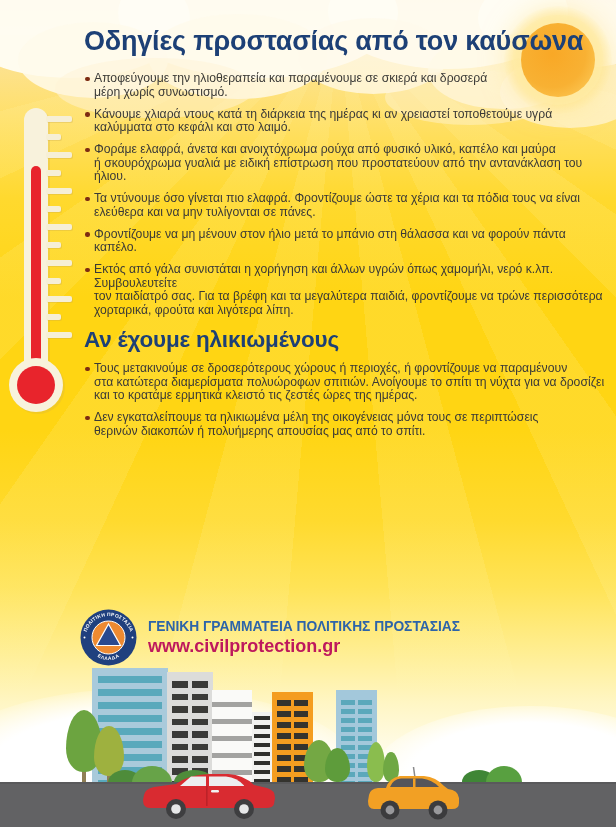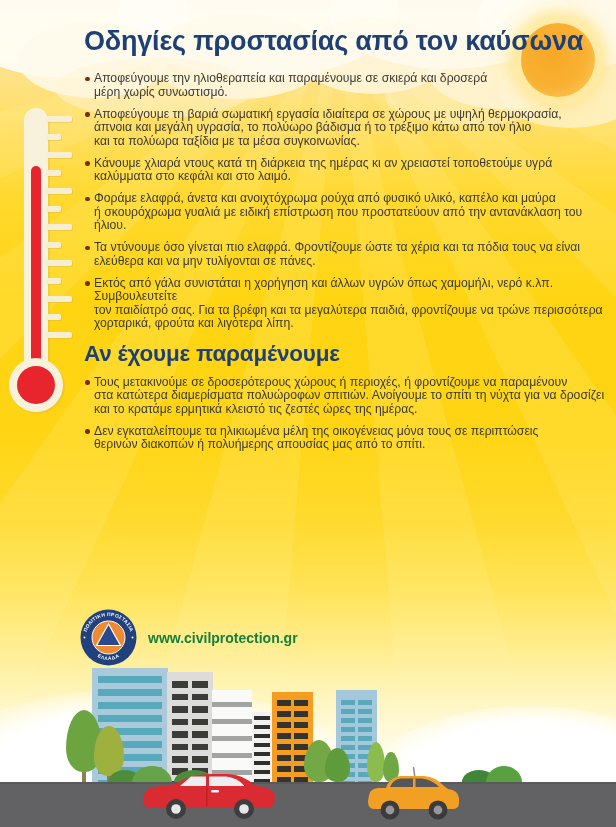--- a/index.html
+++ b/index.html
@@ -40,21 +40,21 @@
   .content{position:absolute;left:84px;top:26px;width:524px;color:#3B3A37;}
   .content h1{margin:0 0 15px 0;font-size:27px;line-height:1.15;font-weight:bold;color:#1D4076;letter-spacing:-.2px;}
   .content h2{margin:10px 0 9px 0;font-size:22.5px;font-weight:bold;color:#1D4076;letter-spacing:-.2px;}
   .content ul{margin:0;padding:0;list-style:none;}
   .content li{position:relative;padding-left:10px;margin:0 0 8.5px 0;font-size:12.2px;line-height:13.5px;white-space:pre-line;}
   .content li::before{content:"";position:absolute;left:1px;top:4.5px;width:4.5px;height:4.5px;border-radius:50%;background:#7D2B12;}
 
   
   .footer{position:absolute;left:80px;top:609px;display:flex;align-items:center;gap:11px;}
   .footer .org{font-size:13.8px;font-weight:bold;color:#2D64A9;line-height:1.3;}
-  .footer .url{font-size:14px;font-weight:bold;color:#15803d;}
+  .footer .url{font-size:18px;font-weight:bold;color:#be185d;}
 
   
   .city{position:absolute;inset:0;}
   .glow{position:absolute;border-radius:50%;}
   .bld{position:absolute;}
   .bld .win{position:absolute;}
   .tree{position:absolute;border-radius:50% 50% 46% 46% / 62% 62% 38% 38%;}
   .trunk{position:absolute;background:#8F7F55;}
   .bush{position:absolute;border-radius:50% 50% 0 0 / 100% 100% 0 0;}
   .road{position:absolute;left:0;top:782px;width:616px;height:45px;background:#626264;border-top:2px solid #59595B;box-sizing:border-box;}
@@ -103,38 +103,36 @@
     <div class="bulb"></div>
     <div class="bulb-in"></div>
   </div>
 
   <div class="content">
     <h1>Οδηγίες προστασίας από τον καύσωνα</h1>
 
     <ul>
       <li>Αποφεύγουμε την ηλιοθεραπεία και παραμένουμε σε σκιερά και δροσερά
 μέρη χωρίς συνωστισμό.</li>
-      <li>Αποφεύγουμε τη βαριά σωματική εργασία ιδιαίτερα σε χώρους με υψηλή θερμοκρασία,
-άπνοια και μεγάλη υγρασία, το πολύωρο βάδισμα ή το τρέξιμο κάτω από τον ήλιο
-και τα πολύωρα ταξίδια με τα μέσα συγκοινωνίας.</li>
       <li>Κάνουμε χλιαρά ντους κατά τη διάρκεια της ημέρας κι αν χρειαστεί τοποθετούμε υγρά
 καλύμματα στο κεφάλι και στο λαιμό.</li>
       <li>Φοράμε ελαφρά, άνετα και ανοιχτόχρωμα ρούχα από φυσικό υλικό, καπέλο και μαύρα
 ή σκουρόχρωμα γυαλιά με ειδική επίστρωση που προστατεύουν από την αντανάκλαση του ήλιου.</li>
     </ul>
 
     <ul>
       <li>Τα ντύνουμε όσο γίνεται πιο ελαφρά. Φροντίζουμε ώστε τα χέρια και τα πόδια τους να είναι
 ελεύθερα και να μην τυλίγονται σε πάνες.</li>
+      <li>Φροντίζουμε να μη μένουν στον ήλιο μετά το μπάνιο στη θάλασσα και να φορούν πάντα καπέλο.</li>
       <li>Εκτός από γάλα συνιστάται η χορήγηση και άλλων υγρών όπως χαμομήλι, νερό κ.λπ. Συμβουλευτείτε
 τον παιδίατρό σας. Για τα βρέφη και τα μεγαλύτερα παιδιά, φροντίζουμε να τρώνε περισσότερα
 χορταρικά, φρούτα και λιγότερα λίπη.</li>
     </ul>
 
-    <h2>Αν έχουμε παραμένουμε</h2>
+    <h2>Αν έχουμε ηλικιωμένους</h2>
     <ul>
       <li>Τους μετακινούμε σε δροσερότερους χώρους ή περιοχές, ή φροντίζουμε να παραμένουν
 στα κατώτερα διαμερίσματα πολυώροφων σπιτιών. Ανοίγουμε το σπίτι τη νύχτα για να δροσίζει
 και το κρατάμε ερμητικά κλειστό τις ζεστές ώρες της ημέρας.</li>
       <li>Δεν εγκαταλείπουμε τα ηλικιωμένα μέλη της οικογένειας μόνα τους σε περιπτώσεις
 θερινών διακοπών ή πολυήμερης απουσίας μας από το σπίτι.</li>
     </ul>
   </div>
 
   <div class="footer">
@@ -149,20 +147,21 @@
       </text>
       <text font-size="4.9" font-weight="bold" fill="#FFFFFF" letter-spacing=".6" font-family="Liberation Sans, sans-serif">
         <textPath href="#arcBottom" startOffset="50%" text-anchor="middle">ΕΛΛΑΔΑ</textPath>
       </text>
       <circle cx="4.5" cy="28.5" r="1" fill="#FFFFFF"></circle>
       <circle cx="52.5" cy="28.5" r="1" fill="#FFFFFF"></circle>
       <circle cx="28.5" cy="28.5" r="16.5" fill="#EE8A31" stroke="#FFFFFF" stroke-width="1"></circle>
       <polygon points="28.5,15 40.5,36.5 16.5,36.5" fill="#2A4A8F" stroke="#FFFFFF" stroke-width="1.2"></polygon>
     </svg>
     <div>
+      <div class="org">ΓΕΝΙΚΗ ΓΡΑΜΜΑΤΕΙΑ ΠΟΛΙΤΙΚΗΣ ΠΡΟΣΤΑΣΙΑΣ</div>
       <div class="url">www.civilprotection.gr</div>
     </div>
   </div>
 
   <div class="city">
     <div class="glow" style="left:-70px;top:688px;width:430px;height:170px;background:radial-gradient(ellipse,#FFFFFF 0 52%,rgba(255,255,255,0) 75%);"></div>
     <div class="glow" style="left:370px;top:706px;width:320px;height:150px;background:radial-gradient(ellipse,#FFFFFF 0 55%,rgba(255,255,255,0) 78%);"></div>
 
     <div class="bld" style="left:92px;top:668px;width:76px;height:114px;background:#A9CADB;">
       <div class="win" style="left:6px;right:6px;top:8px;bottom:0;background:repeating-linear-gradient(180deg,#59A9BC 0 7px,#A9CADB 7px 13px);"></div>

